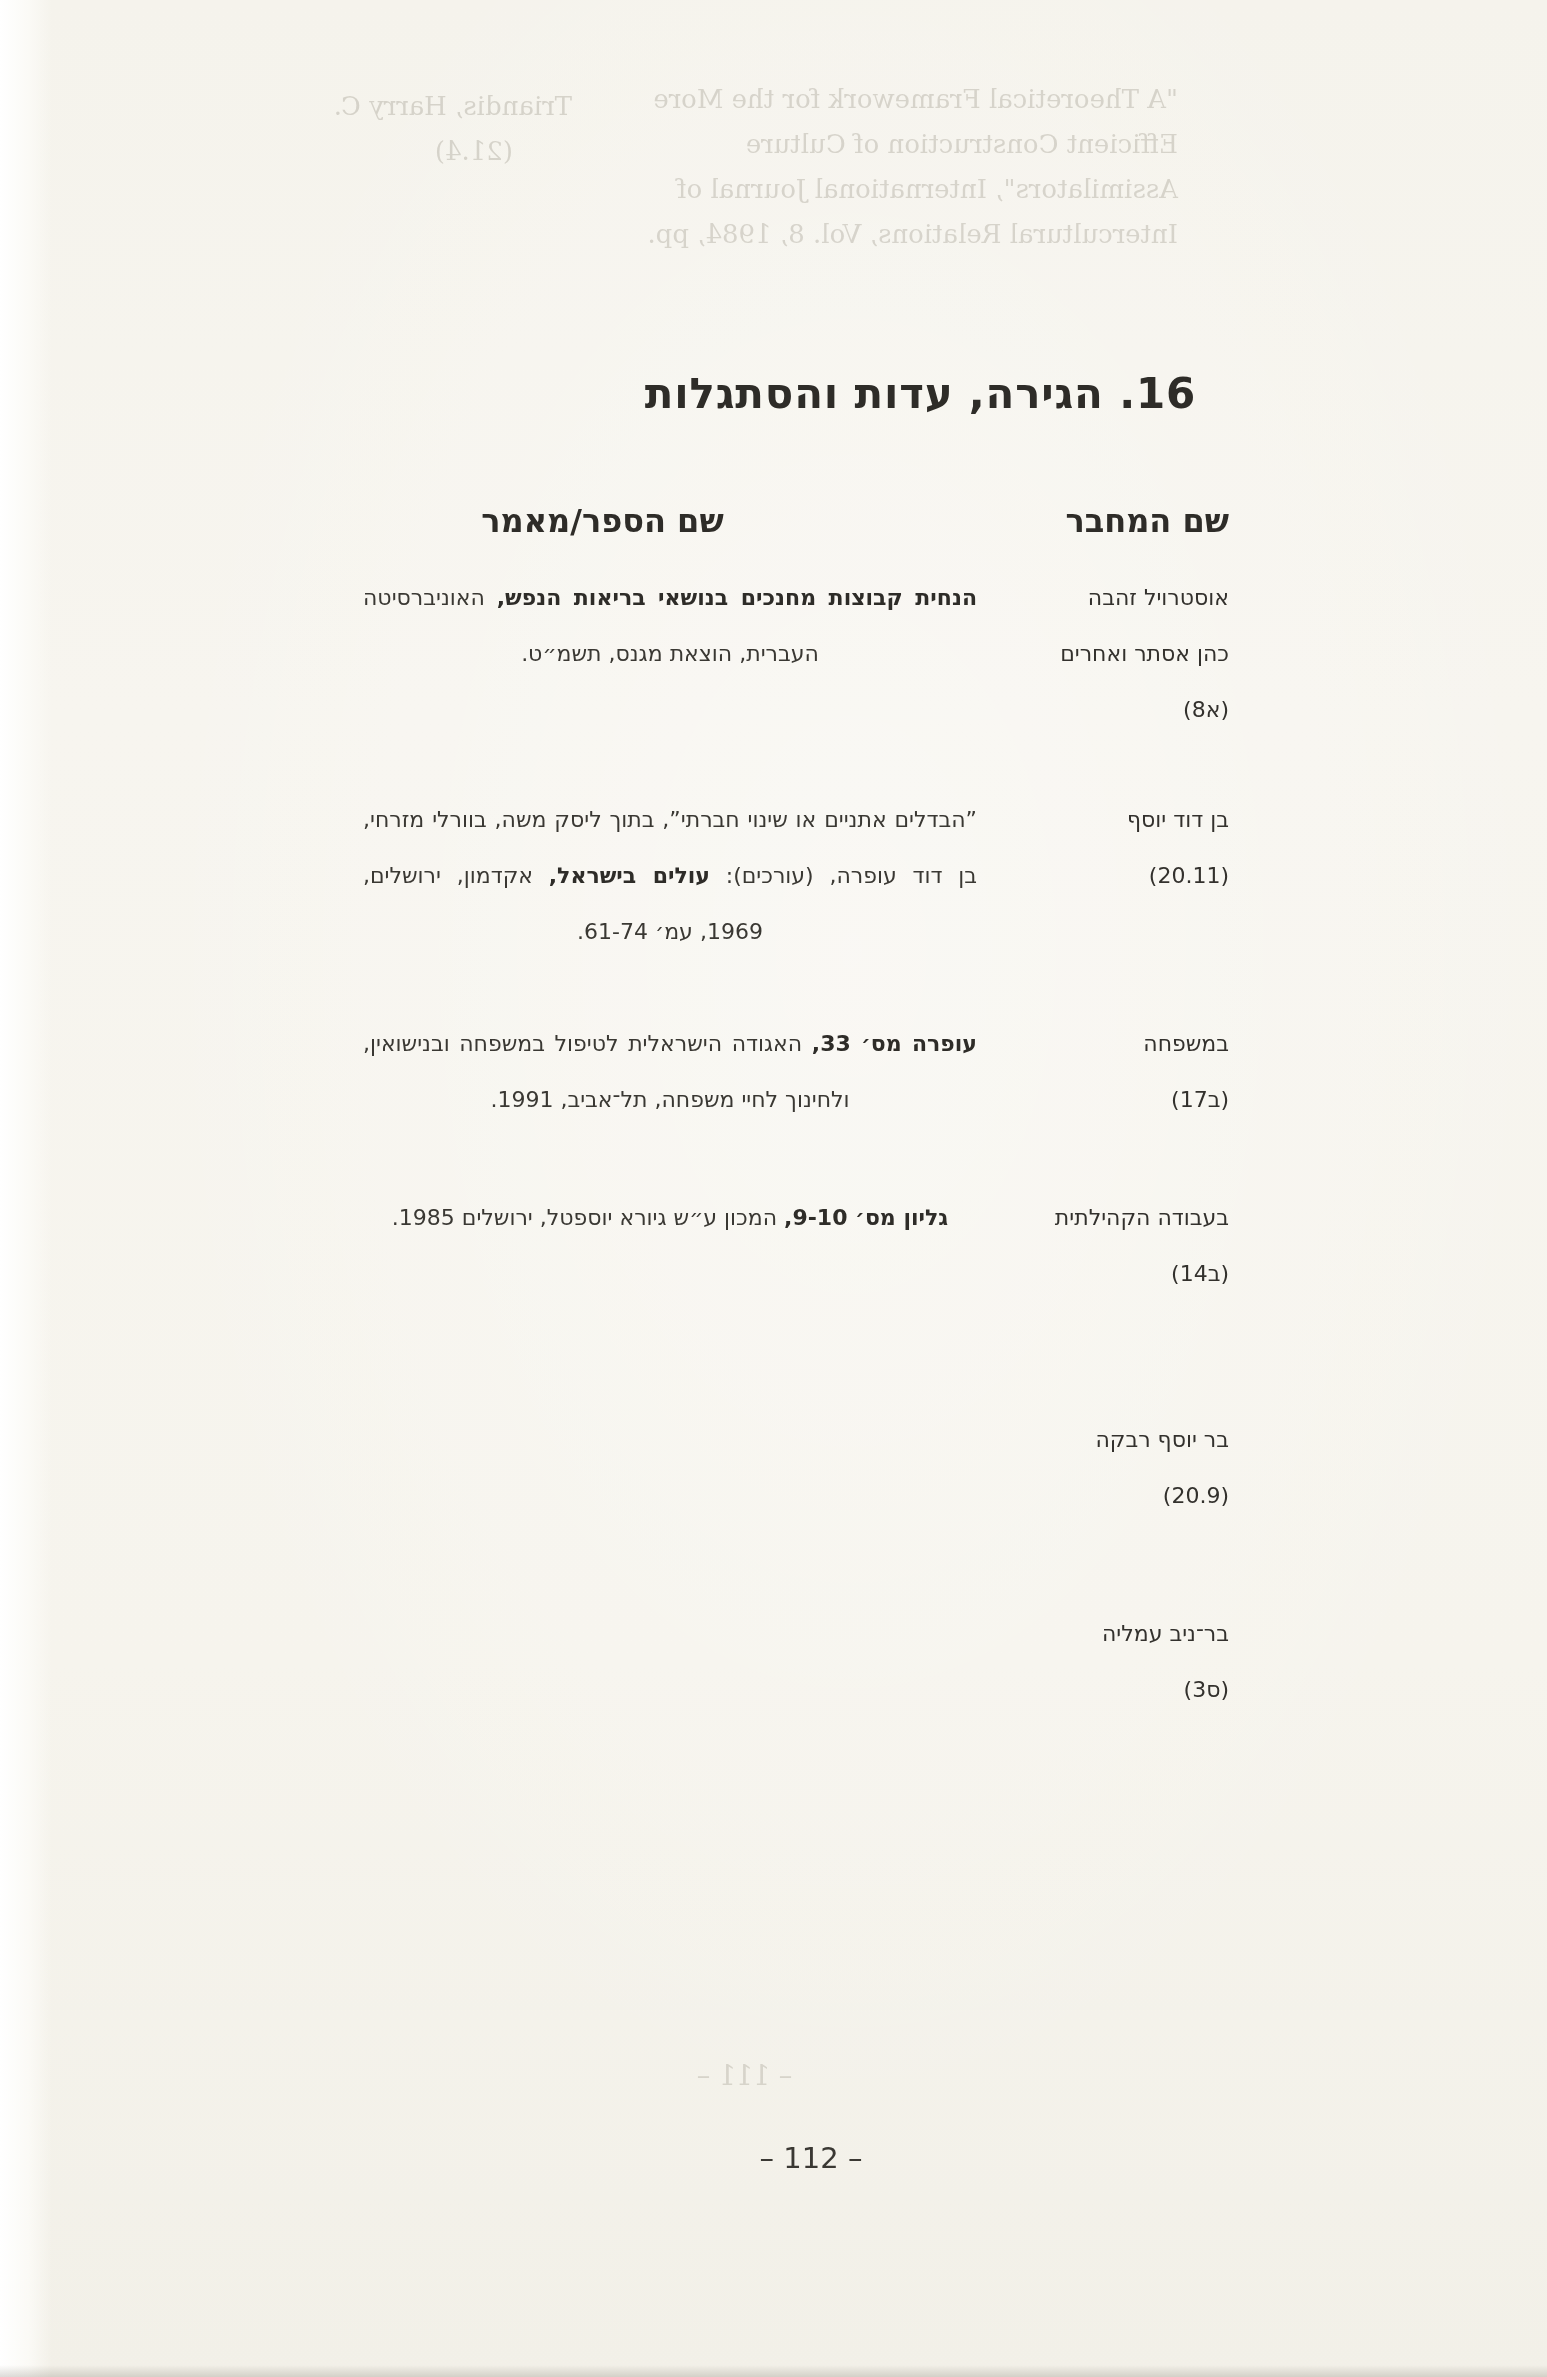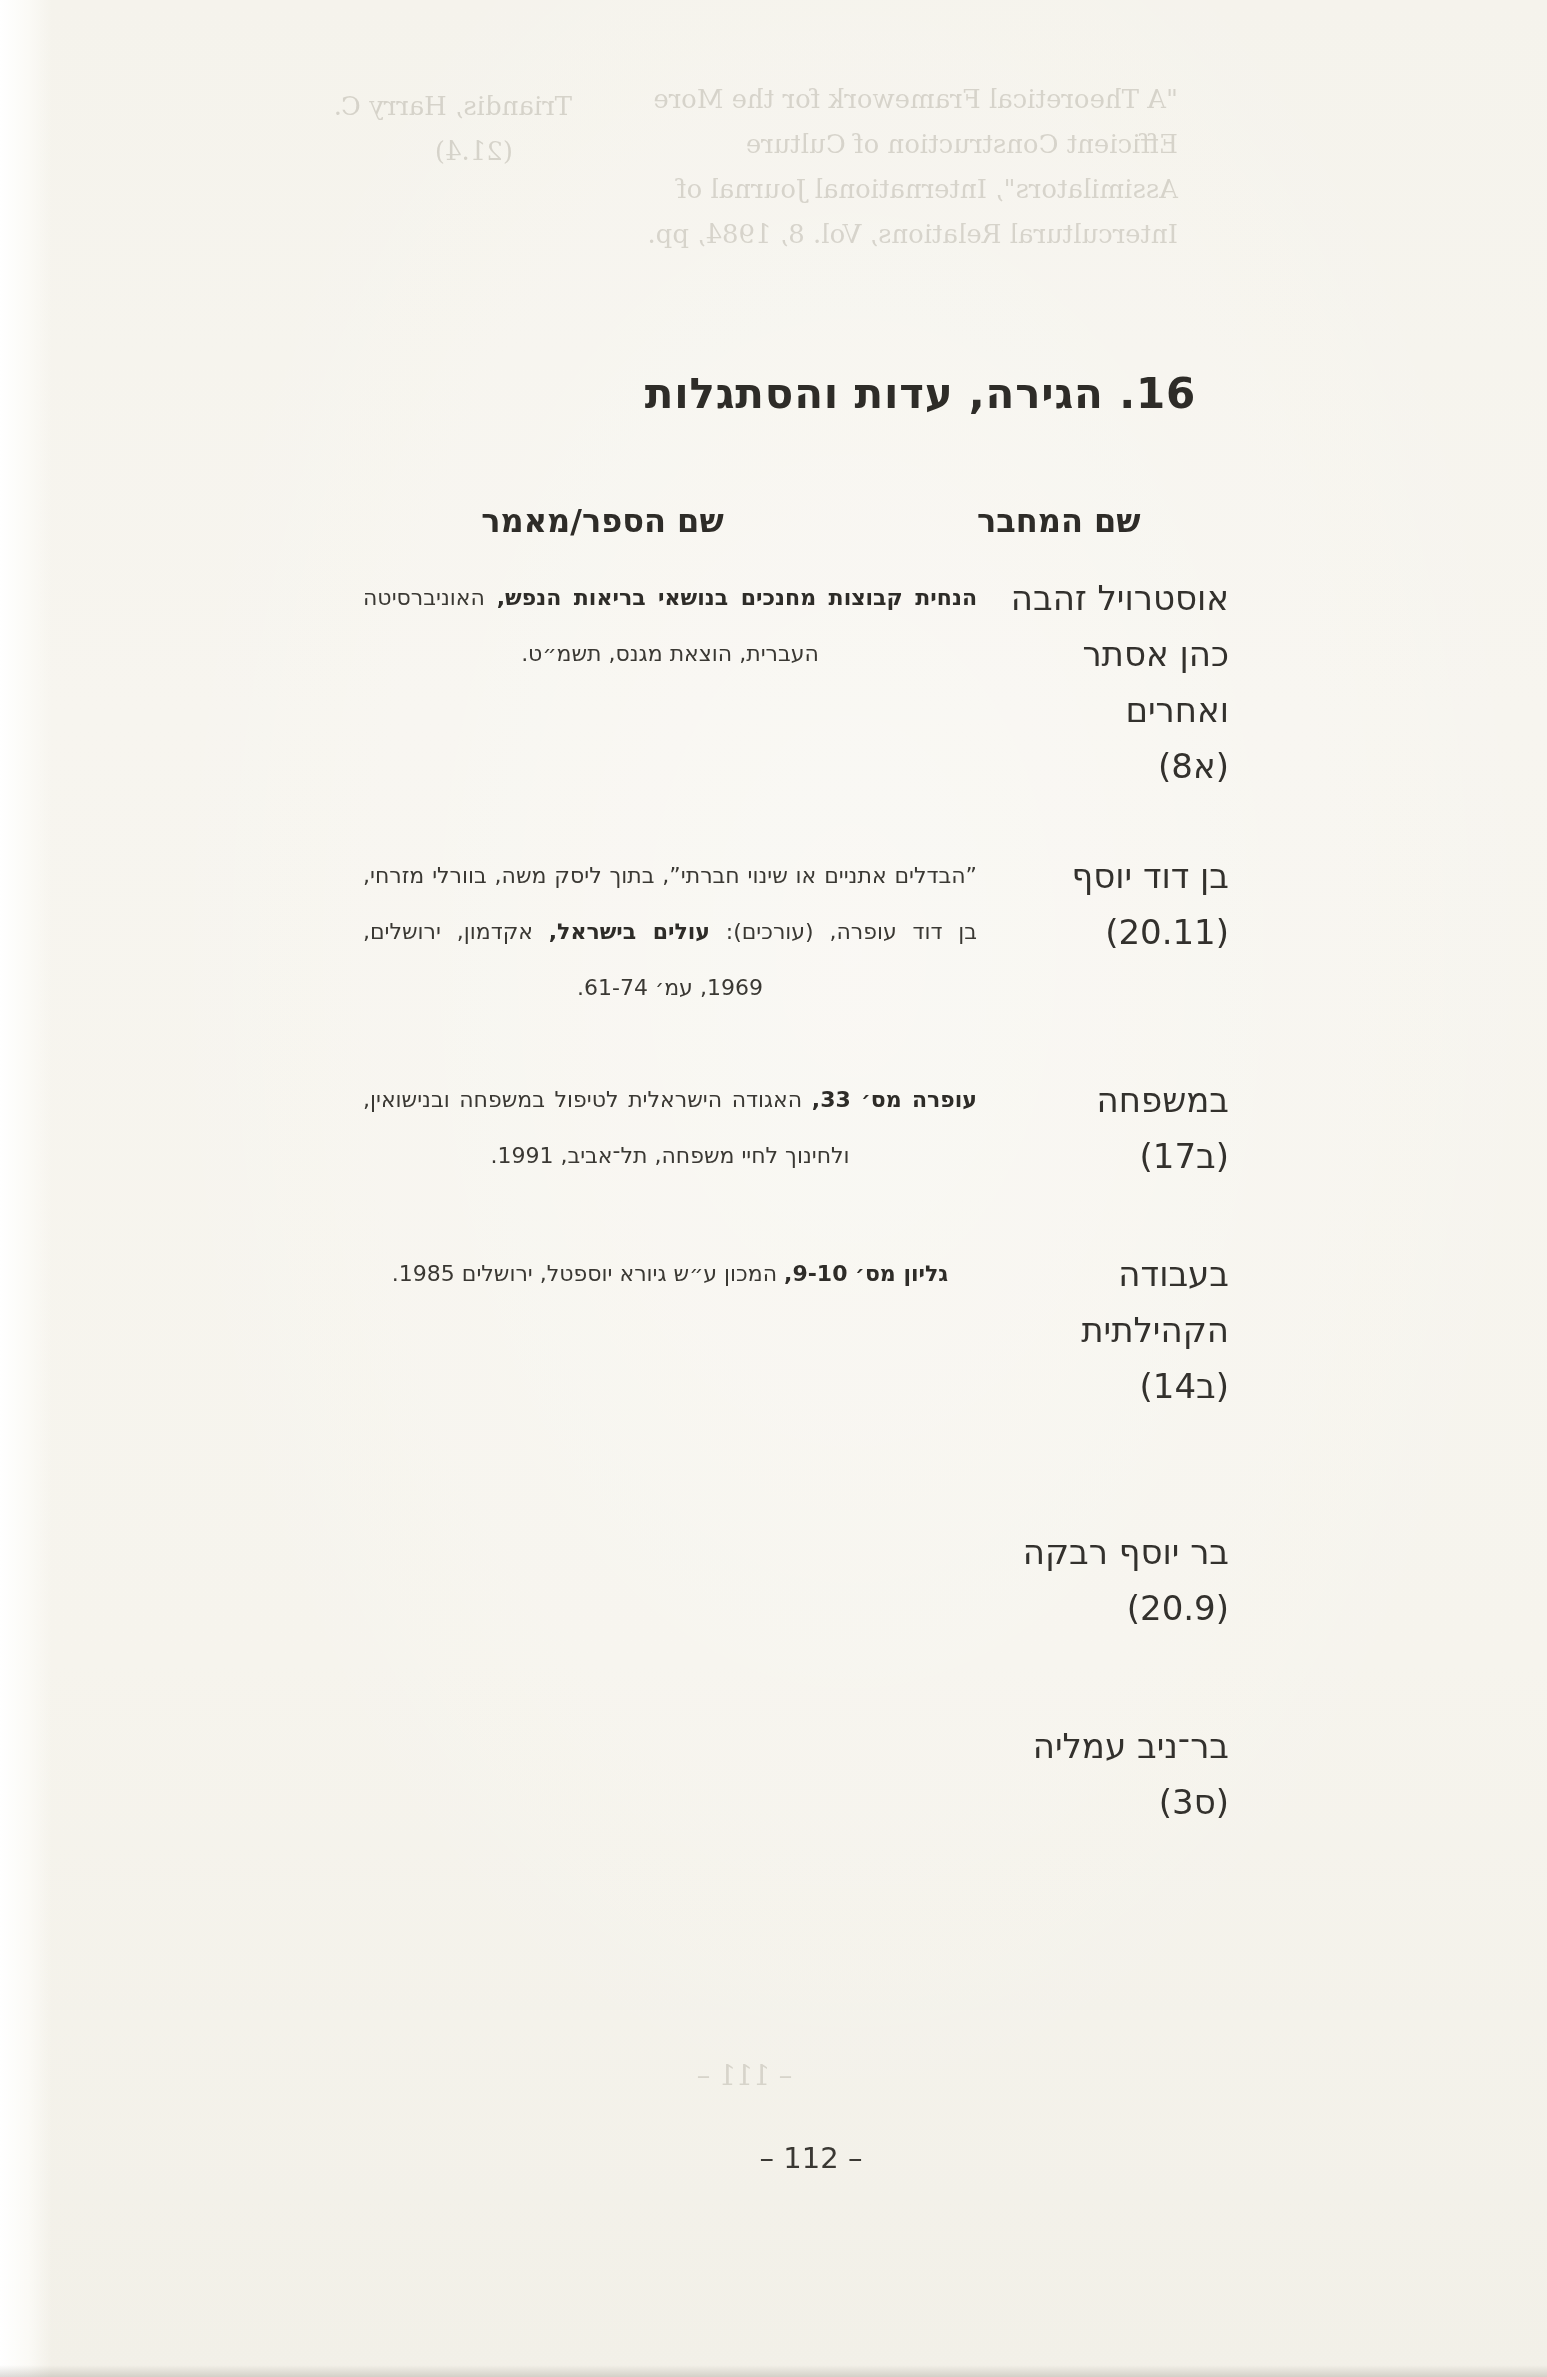--- a/index.html
+++ b/index.html
@@ -38,29 +38,29 @@
 
   .title{
     position:absolute;top:369px;right:352px;
     font-size:42px;font-weight:700;color:#2e2c28;
     letter-spacing:0.8px;white-space:nowrap;
   }
   .listing{
     position:absolute;top:502px;right:319px;width:867px;
   }
   .headers{display:flex;margin-bottom:30px;font-weight:700;font-size:32px;color:#2e2c28;}
-  .h-author{width:252px;text-align:left;}
+  .h-author{width:252px;text-align:right;}
   .h-work{width:614px;text-align:center;padding-right:135px;box-sizing:border-box;}
   .entry{display:flex;align-items:flex-start;}
   .entry:nth-of-type(1){margin-bottom:54px;}
   .entry:nth-of-type(2){margin-bottom:56px;}
   .entry:nth-of-type(3){margin-bottom:62px;}
   .entry:nth-of-type(4){margin-bottom:110px;}
   .entry:nth-of-type(5){margin-bottom:82px;}
-  .author-col{width:252px;text-align:right;font-size:34px;line-height:56px;}
+  .author-col{width:252px;text-align:right;font-size:22px;line-height:56px;}
   .text-col{
     width:614px;font-size:22px;line-height:56px;
     text-align:justify;text-align-last:center;
     color:#3a3833;
   }
   .text-col .b{font-weight:700;color:#2e2c28;}
   .page-number{
     position:absolute;top:2141px;left:0;width:100%;
     text-align:center;font-size:29px;color:#3a3833;direction:ltr;padding-left:37px;
   }

